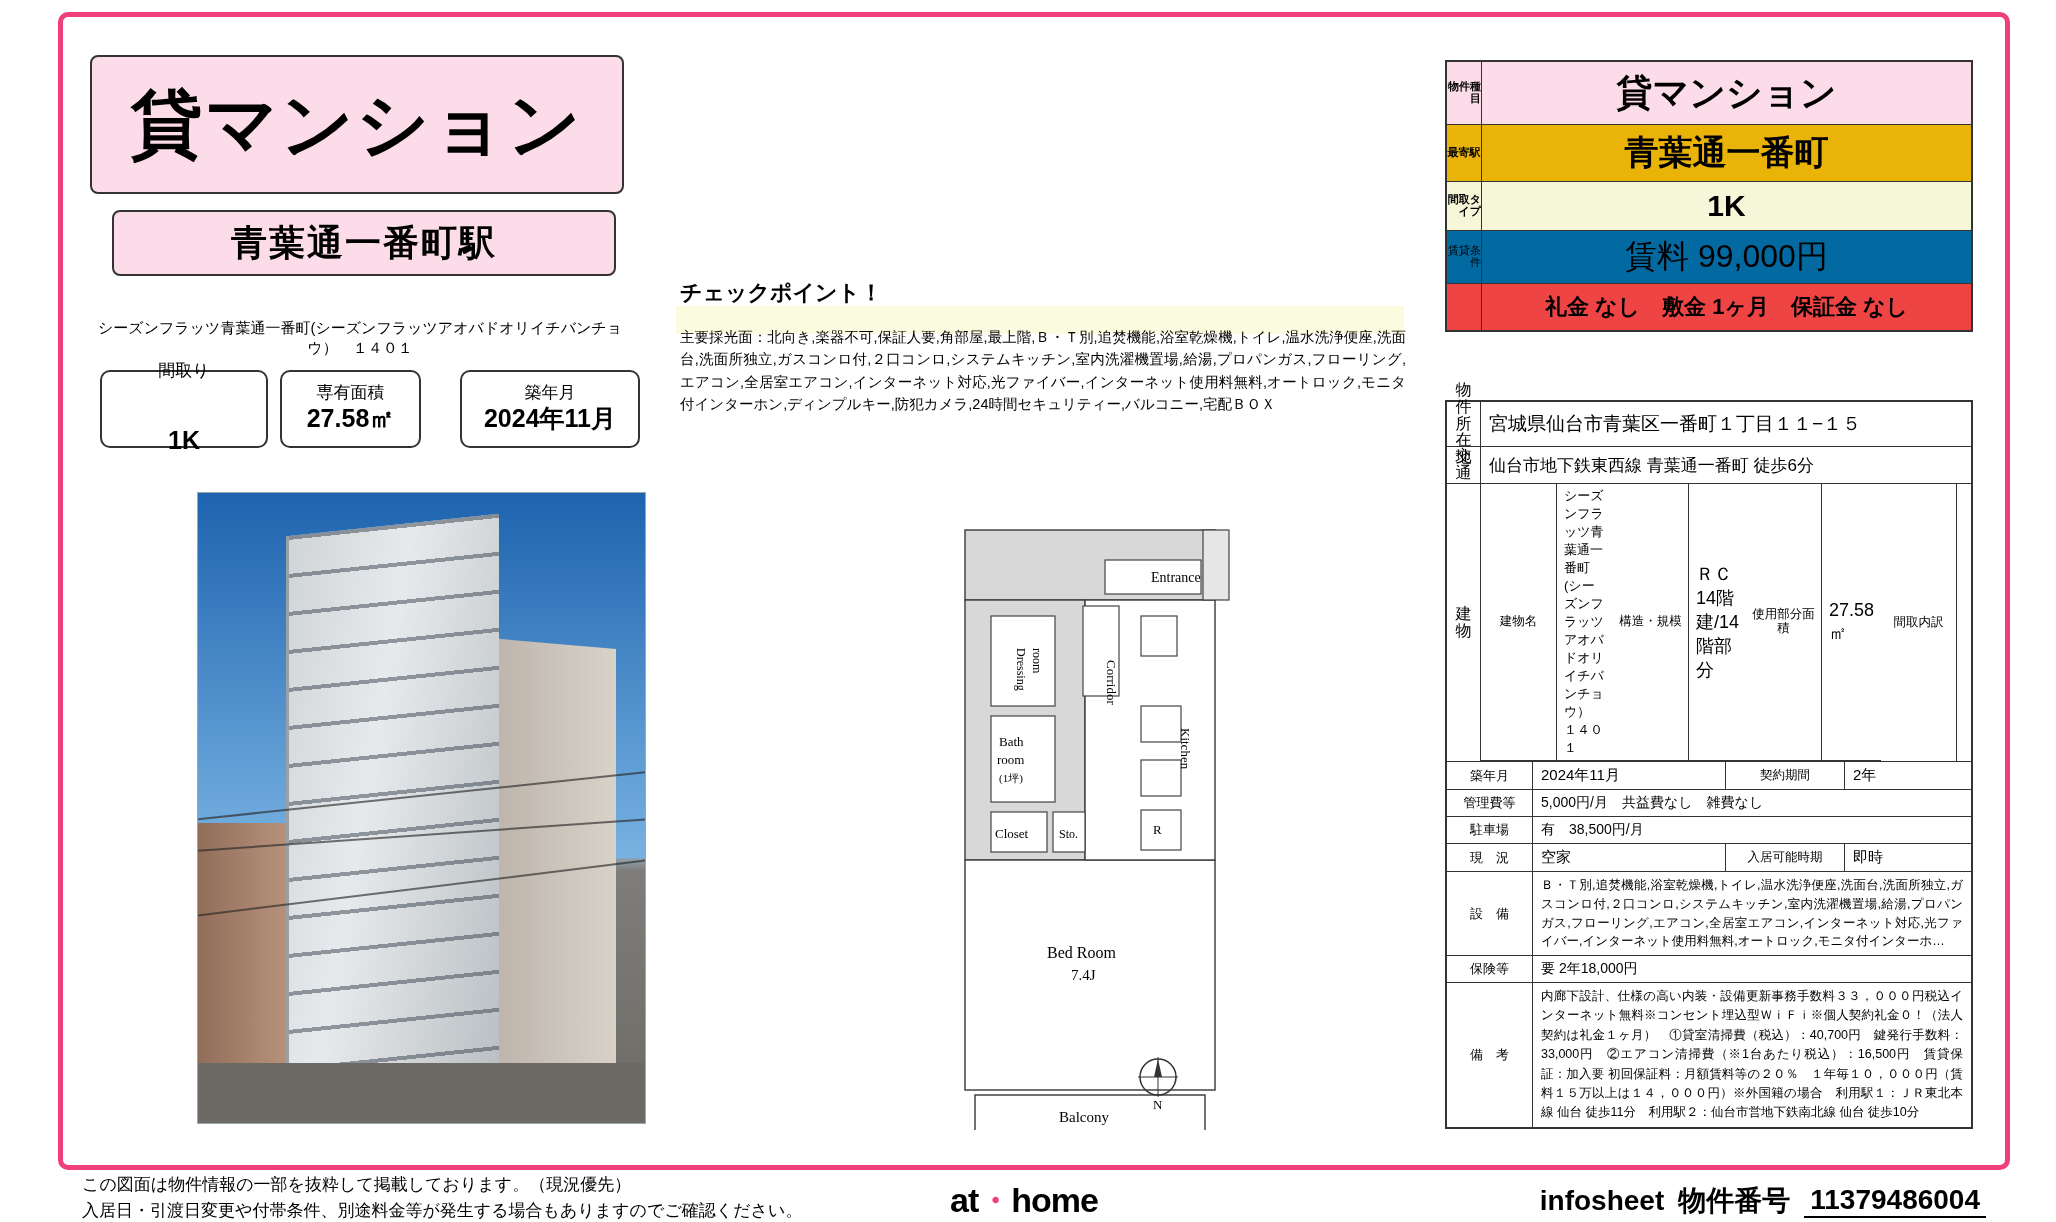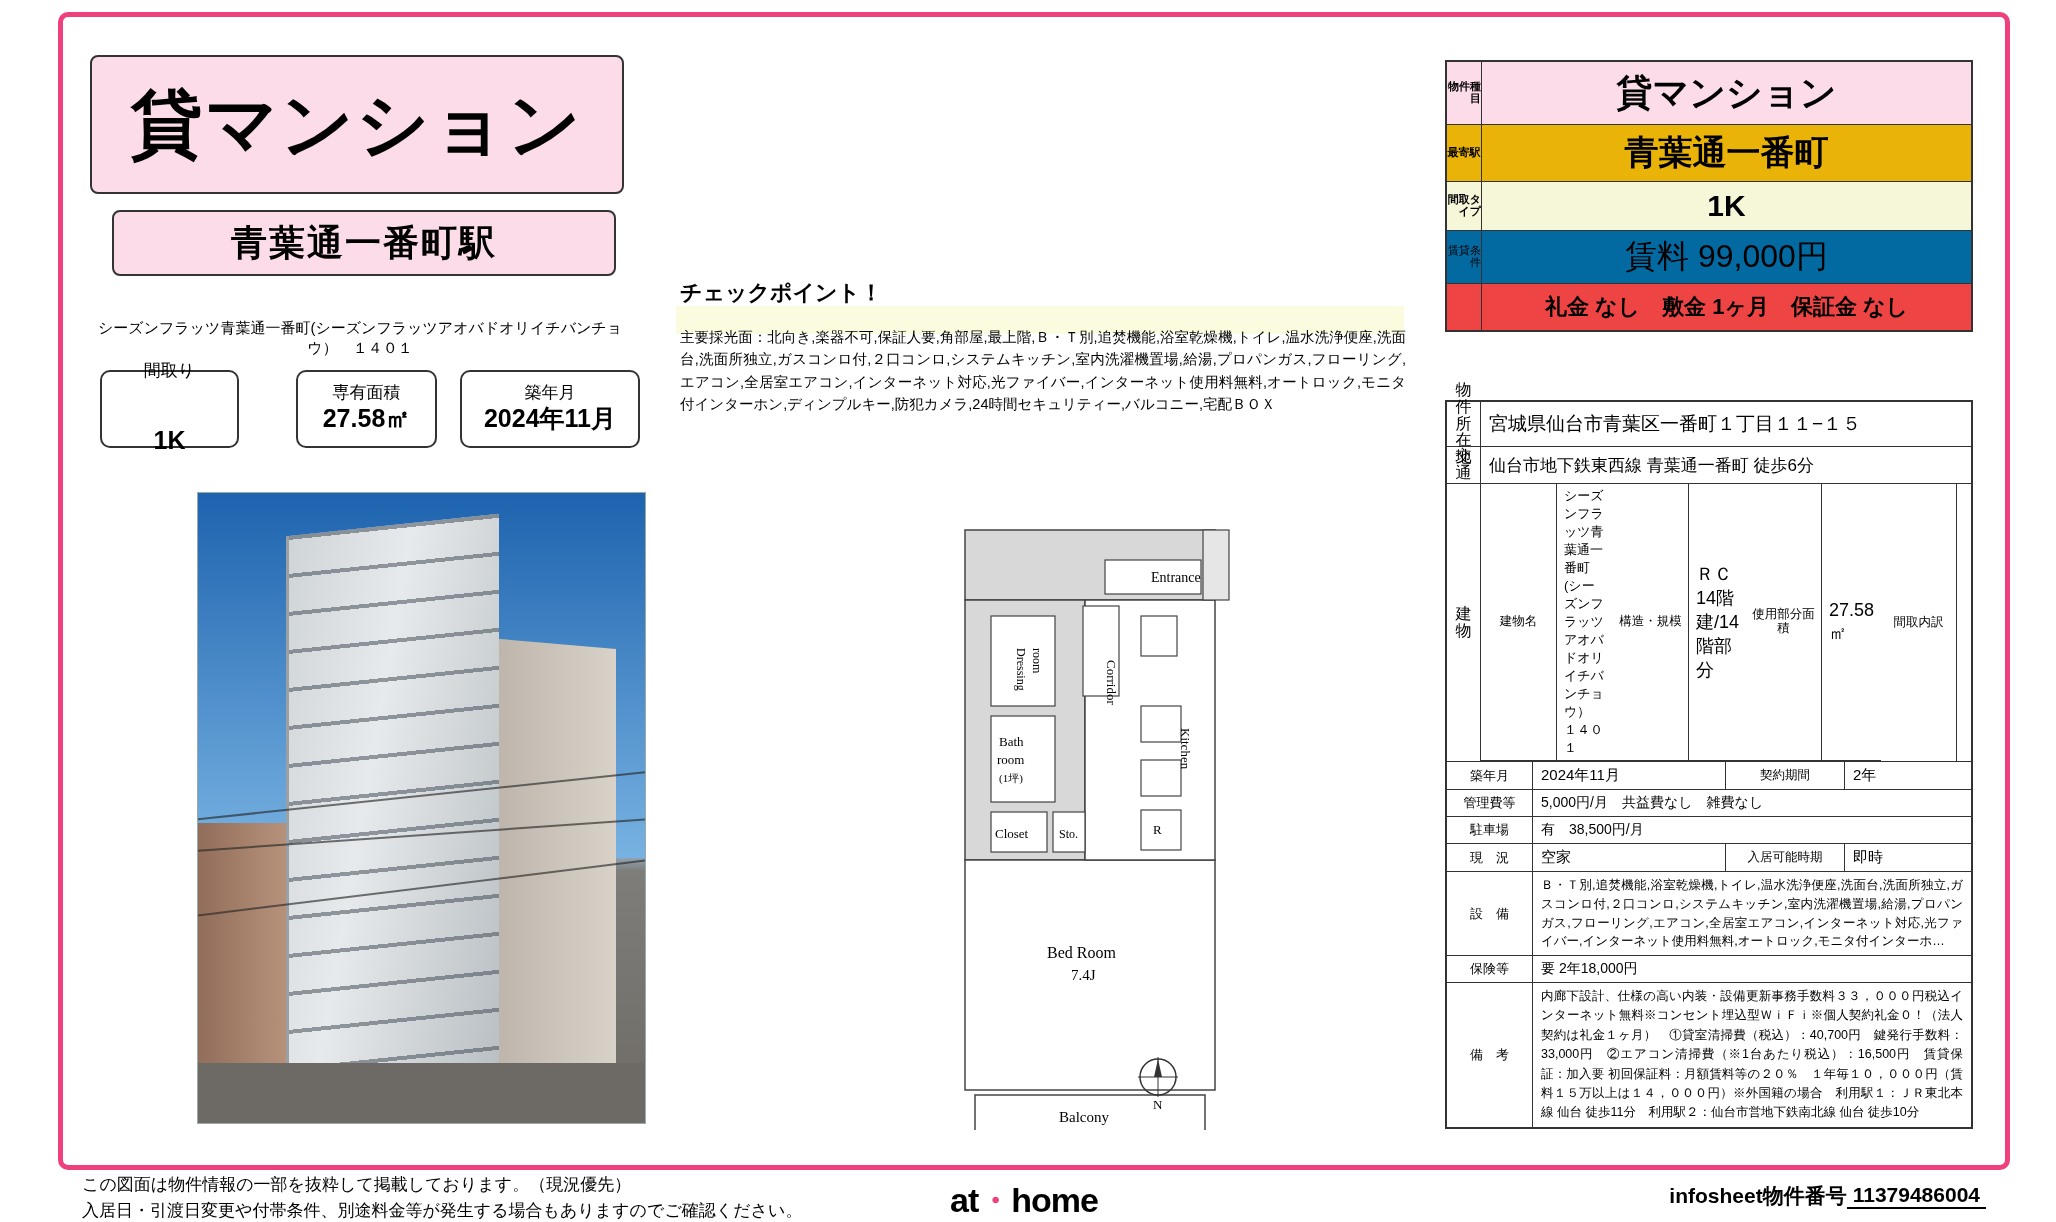--- a/index.html
+++ b/index.html
@@ -38,22 +38,22 @@
   }
 
   .pill-row{position:absolute;left:100px;top:370px;width:540px;height:78px;}
   .pill{
     position:absolute;top:0;height:78px;background:#fff;border:2px solid #333;
     border-radius:10px;display:flex;flex-direction:column;align-items:center;
     justify-content:center;box-sizing:border-box;
   }
   .pill .lbl{font-size:17px;line-height:1.1;}
   .pill .val{font-size:25px;font-weight:bold;line-height:1.25;}
-  .pill.p1{left:0;width:139px;gap:44px;}
-  .pill.p2{left:196px;width:141px;}
+  .pill.p1{left:0;width:168px;gap:44px;}
+  .pill.p2{left:180px;width:141px;}
   .pill.p3{left:360px;width:180px;}
 
   .photo{
     position:absolute;left:197px;top:492px;width:447px;height:630px;
     background:linear-gradient(#2e6fb5 0%, #5ea1dd 38%, #9fc7e8 56%, #7e7d79 60%, #6e6b66 100%);
     border:1px solid #9aa;
     overflow:hidden;
   }
   .photo .sky{position:absolute;left:0;top:0;width:100%;height:58%;
     background:linear-gradient(#1d63ae,#78b2e2);}
@@ -160,22 +160,22 @@
 
   
   .foot-note{
     position:absolute;left:82px;top:1172px;width:900px;font-size:17px;line-height:1.5;
   }
   .athome{
     position:absolute;left:950px;top:1178px;font-size:34px;font-weight:bold;letter-spacing:-1px;
   }
   .athome .dot{color:#ef3f7c;}
   .infosheet{
-    position:absolute;right:70px;top:1182px;font-size:21px;font-weight:bold;
-    display:flex;align-items:center;
+    position:absolute;right:70px;top:1182px;font-size:28px;font-weight:bold;
+    display:flex;align-items:center;gap:14px;
   }
   .infosheet .num{border-bottom:2px solid #000;padding:0 6px;}
   .compass{position:absolute;left:1135px;top:1055px;width:46px;height:56px;}
 </style>
 </head>
 <body>
 
 <div class="sheet">
   <div class="pinkframe"></div>
 

